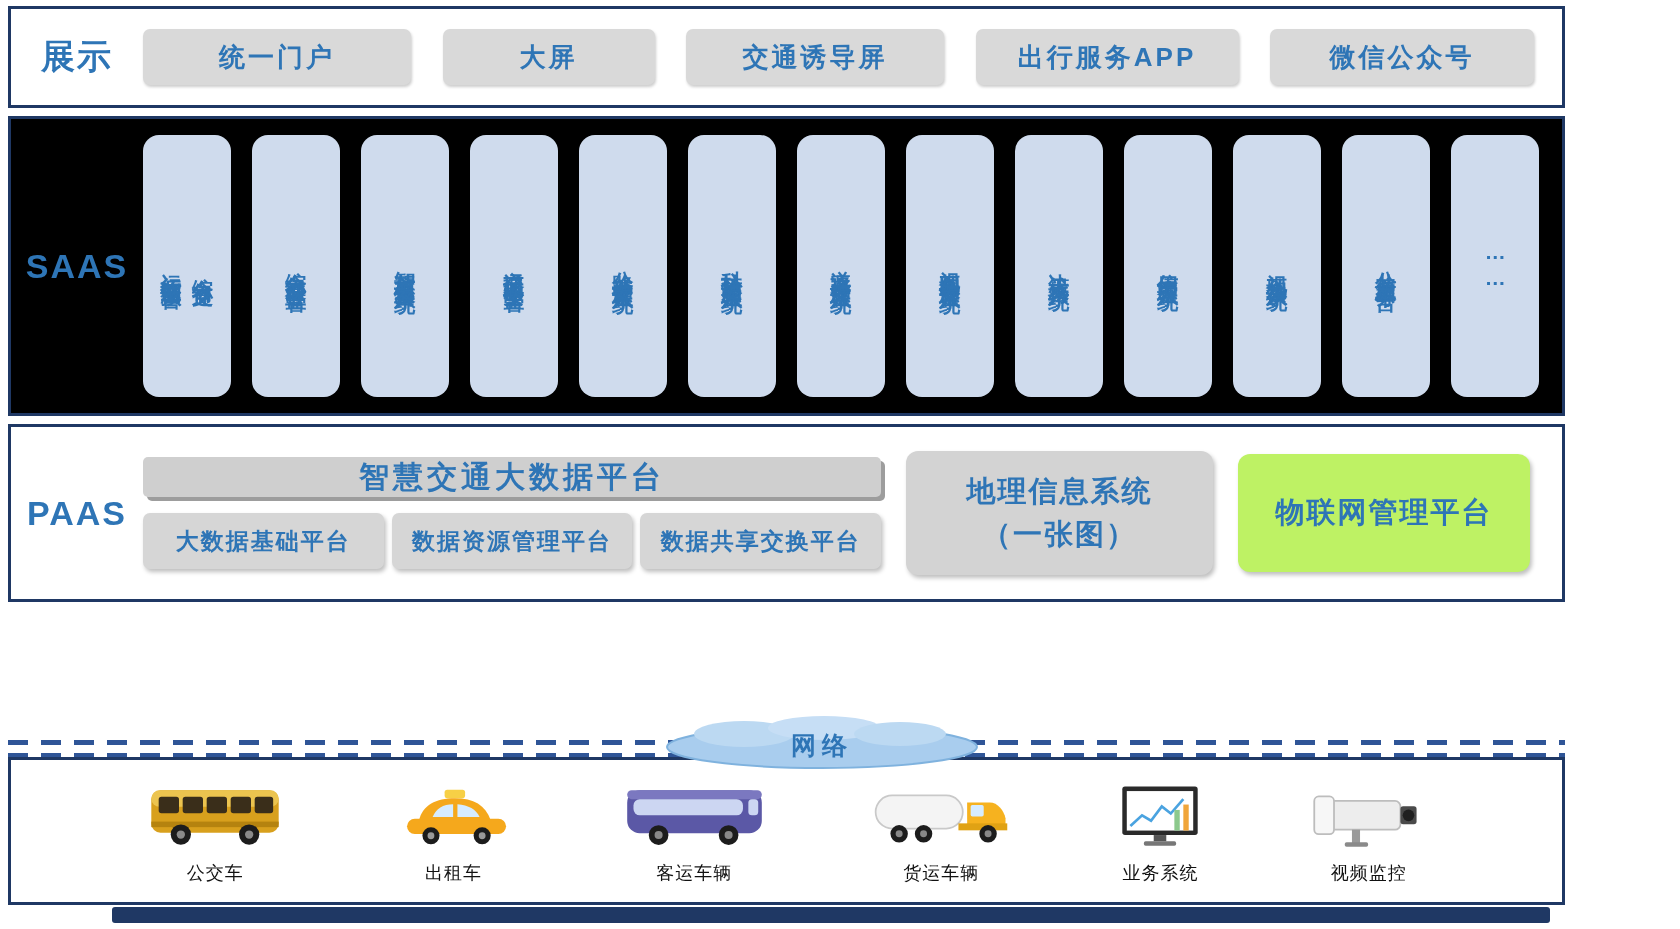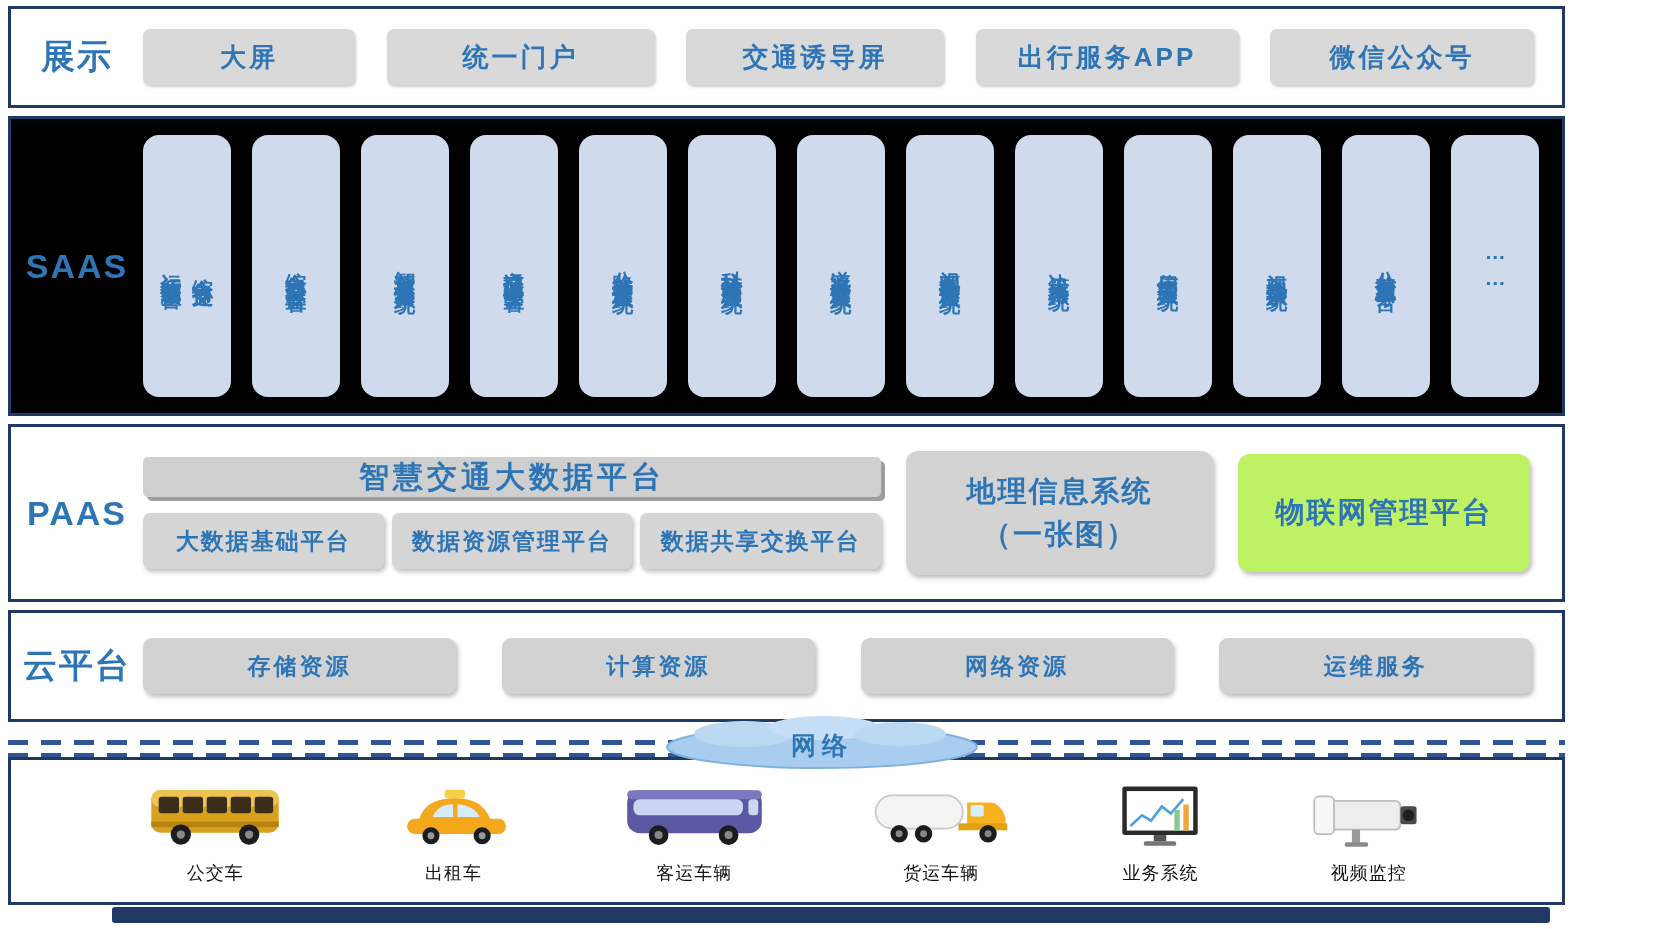--- a/index.html
+++ b/index.html
@@ -78,22 +78,22 @@
               background:var(--border);border-radius:3px;}
 </style>
 </head>
 <body>
 
 <div class="page">
 
   <div class="section sec-display">
     <div class="layer-label">展示</div>
     <div class="display-row">
+      <div class="pill pw2">统一门户</div>
       <div class="pill pw1">大屏</div>
-      <div class="pill pw2">统一门户</div>
       <div class="pill pw3">交通诱导屏</div>
       <div class="pill pw4">出行服务APP</div>
       <div class="pill pw5">微信公众号</div>
     </div>
   </div>
 
   <div class="section sec-saas">
     <div class="layer-label">SAAS</div>
     <div class="saas-row">
       <div class="saas-card">
@@ -149,29 +149,20 @@
           <div class="paas-sub">数据资源管理平台</div>
           <div class="paas-sub">数据共享交换平台</div>
         </div>
       </div>
       <div class="paas-gis">地理信息系统
 （一张图）</div>
       <div class="paas-iot">物联网管理平台</div>
     </div>
   </div>
 
-  <div class="section sec-cloud">
-    <div class="layer-label">云平台</div>
-    <div class="cloudp-row">
-      <div class="cloudp-box">存储资源</div>
-      <div class="cloudp-box">计算资源</div>
-      <div class="cloudp-box">网络资源</div>
-      <div class="cloudp-box">运维服务</div>
-    </div>
-  </div>
 
   <div class="dash-line dash-1"></div>
   <div class="dash-line dash-2"></div>
   <div class="net-cloud">
     <svg viewBox="0 0 320 58">
       <ellipse cx="160" cy="33" rx="155" ry="21" fill="#a9cdee" stroke="#7fb2de" stroke-width="2"></ellipse>
       <ellipse cx="82" cy="20" rx="50" ry="13" fill="#bcd9f2"></ellipse>
       <ellipse cx="162" cy="14" rx="56" ry="12" fill="#c6def5"></ellipse>
       <ellipse cx="238" cy="20" rx="46" ry="12" fill="#bcd9f2"></ellipse>
     </svg>

